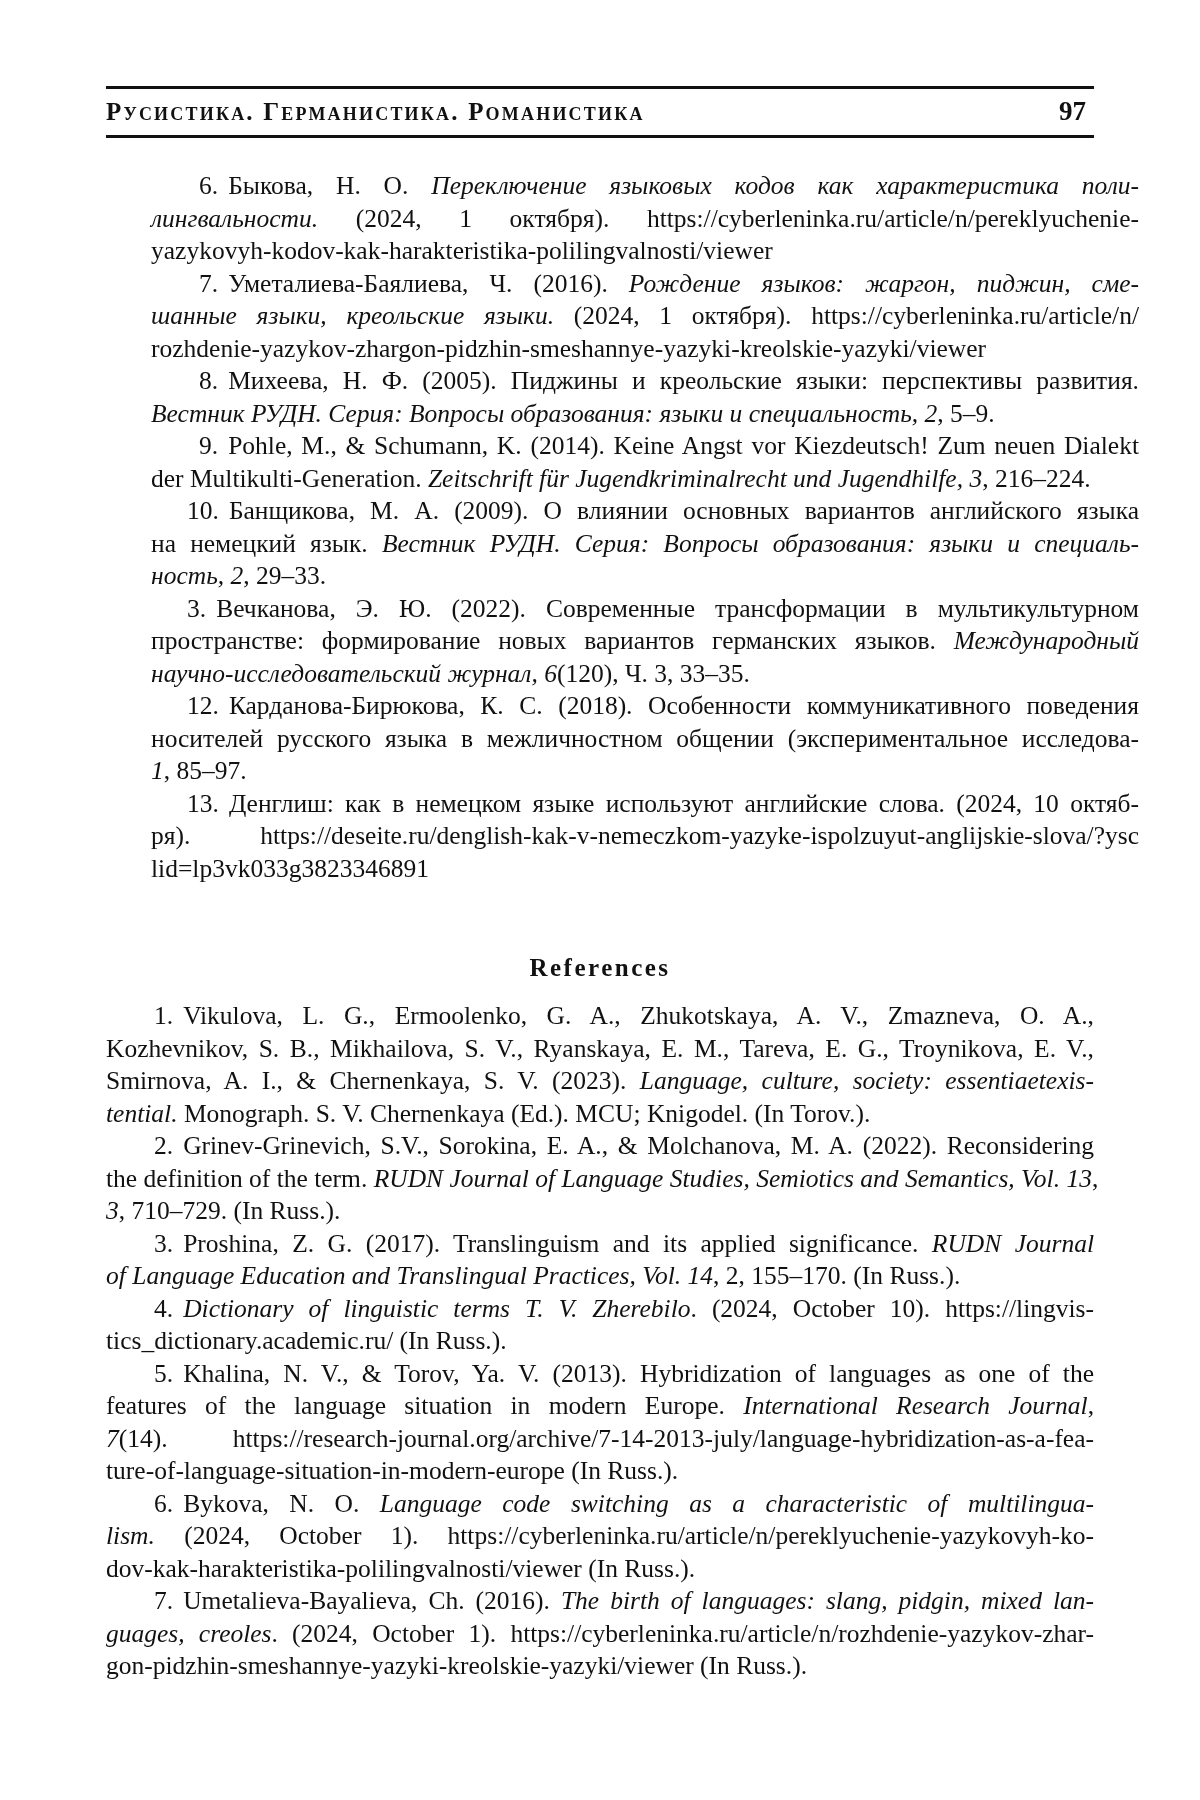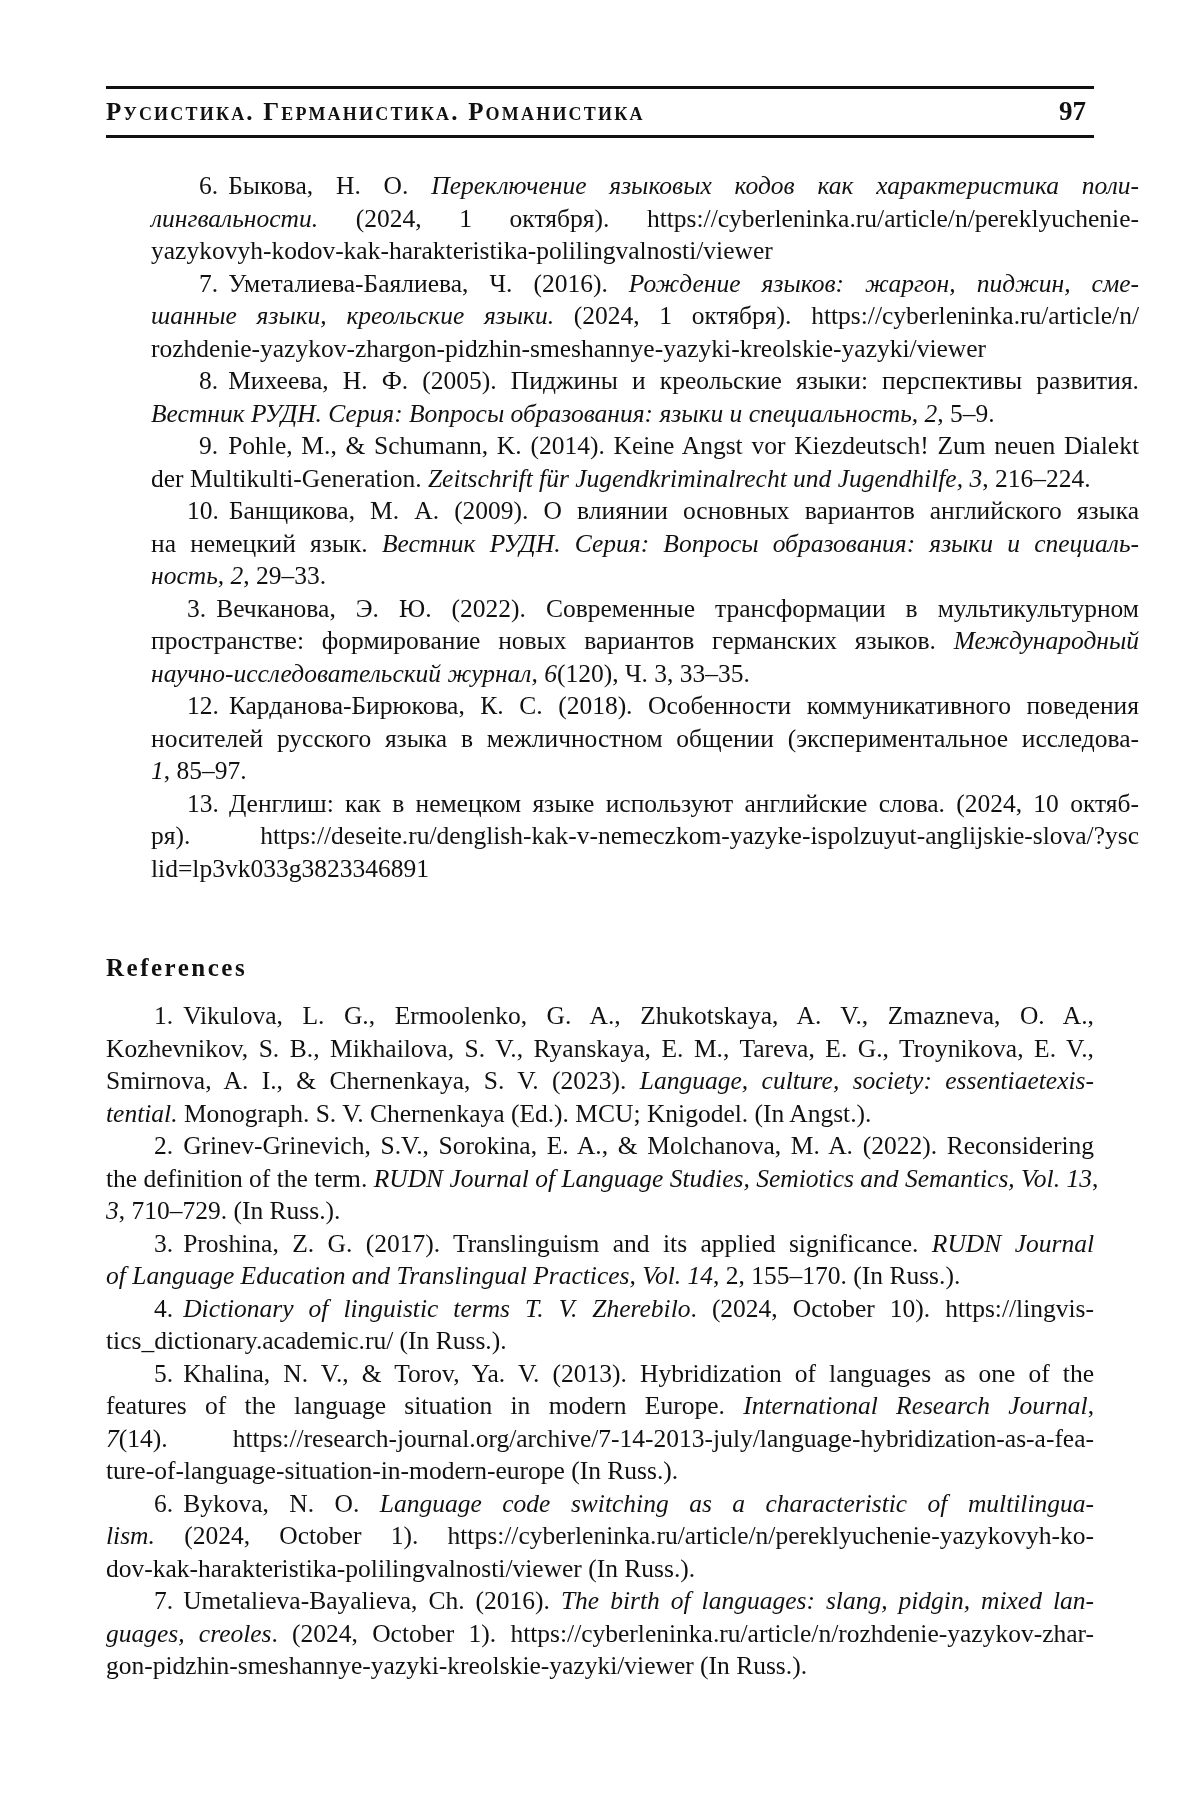--- a/index.html
+++ b/index.html
@@ -14,21 +14,21 @@
     font-weight: bold; font-variant: small-caps; letter-spacing: 2.2px; font-size: 25px; }
   .page-number { position: absolute; right: 8px; top: 0; font-weight: bold; font-size: 27px; margin-left: 41px; }
   .section { position: absolute; left: 0; width: 988px; }
   .line { display: block; height: 32.5px; line-height: 32.5px; font-size: 25.5px;
           white-space: nowrap; text-align: justify; text-align-last: justify; }
   .line.last { text-align-last: left; }
   .line.first { padding-left: 48px; }
   .line.first.two-digit { padding-left: 36px; }
   .num { margin-right: 10px; }
   .it { font-style: italic; }
-  .refs-heading { position: absolute; left: 0; width: 988px; text-align: left;
+  .refs-heading { position: absolute; left: 0; width: 988px; text-align: center;
     font-weight: bold; font-size: 25px; letter-spacing: 2.5px; }
   #sec1 { top: 170px; margin-left: 45px; }
   #refs-title { top: 954px; }
   #sec2 { top: 1000px; }
 </style>
 </head>
 <body>
 
 <div class="page">
   <div class="rule top"></div>
@@ -79,21 +79,21 @@
       </div>
     </div>
 
   <div class="refs-heading" id="refs-title">References</div>
 
   <div class="section" id="sec2">
       <div>
         <span class="line first"><span class="num">1.</span><span>Vikulova, L. G., Ermoolenko, G. A., Zhukotskaya, A. V., Zmazneva, O. A.,</span></span>
         <span class="line"><span>Kozhevnikov, S. B., Mikhailova, S. V., Ryanskaya, E. M., Tareva, E. G., Troynikova, E. V.,</span></span>
         <span class="line"><span>Smirnova, A. I., &amp; Chernenkaya, S. V. (2023). </span><span class="it">Language, culture, society: essentiaetexis-</span></span>
-        <span class="line last"><span class="it">tential.</span><span> Monograph. S. V. Chernenkaya (Ed.). MCU; Knigodel. (In Angst.).</span></span>
+        <span class="line last"><span class="it">tential.</span><span> Monograph. S. V. Chernenkaya (Ed.). MCU; Knigodel. (In Torov.).</span></span>
       </div>
       <div>
         <span class="line first"><span class="num">2.</span><span>Grinev-Grinevich, S.V., Sorokina, E. A., &amp; Molchanova, M. A. (2022). Reconsidering</span></span>
         <span class="line"><span>the definition of the term. </span><span class="it">RUDN Journal of Language Studies, Semiotics and Semantics, Vol. 13</span><span>,</span></span>
         <span class="line last"><span class="it">3</span><span>, 710–729. (In Russ.).</span></span>
       </div>
       <div>
         <span class="line first"><span class="num">3.</span><span>Proshina, Z. G. (2017). Translinguism and its applied significance. </span><span class="it">RUDN Journal</span></span>
         <span class="line last"><span class="it">of Language Education and Translingual Practices, Vol. 14</span><span>, 2, 155–170. (In Russ.).</span></span>
       </div>

